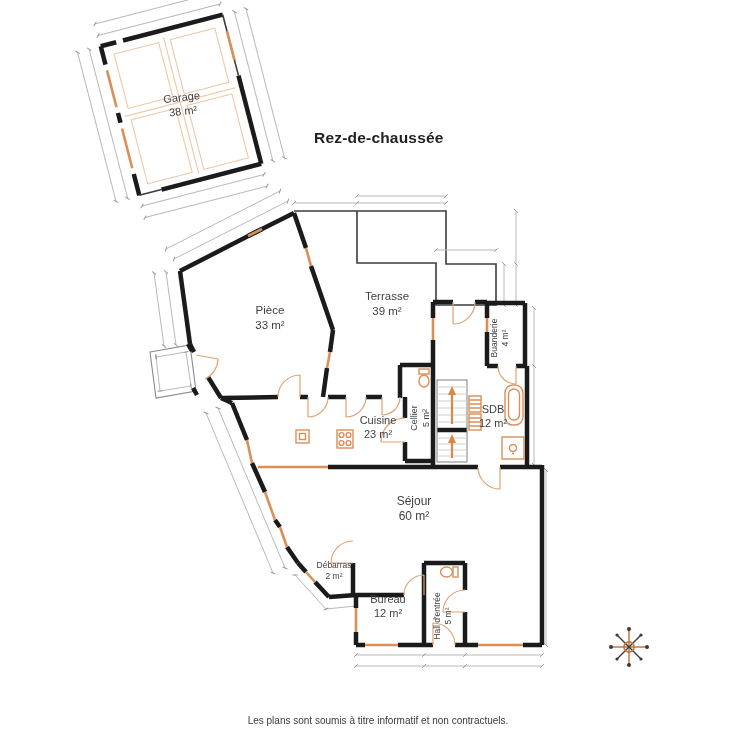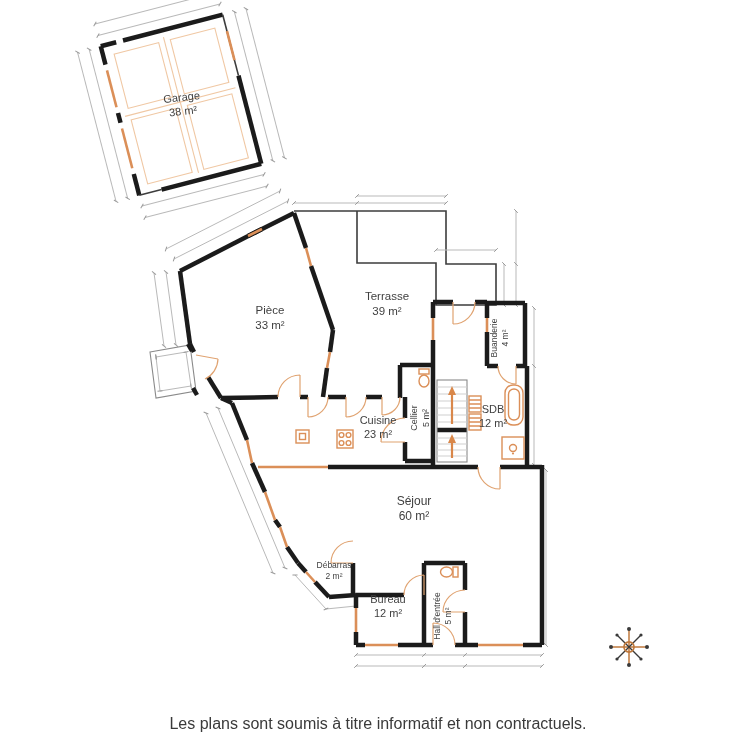--- a/index.html
+++ b/index.html
@@ -1,21 +1,21 @@
 <!DOCTYPE html>
 <html><head>
 <meta charset="utf-8">
 <style>
   html,body{margin:0;padding:0;background:#ffffff;}
   .canvas{position:relative;width:736px;height:736px;background:#ffffff;overflow:hidden;
           font-family:"Liberation Sans", sans-serif;}
   .plan-svg{position:absolute;left:0;top:0;}
   .page-title{position:absolute;left:314px;top:129px;font-size:15.5px;font-weight:bold;
               color:#1f1f1f;letter-spacing:0.2px;}
-  .footer{position:absolute;left:0;right:0;top:715px;text-align:center;font-size:16px;color:#3a3a3a;padding-left:20px;}
+  .footer{position:absolute;left:0;right:0;top:715px;text-align:center;font-size:10px;color:#3a3a3a;padding-left:20px;}
   .dim{stroke:#b9b9b9;stroke-width:1;fill:none;
        marker-start:url(#tk);marker-mid:url(#tk);marker-end:url(#tk);}
   .wall{stroke:#1b1b1b;stroke-width:4.5;fill:none;}
   .wallthin{stroke:#3d3d3d;stroke-width:1.6;fill:none;}
   .win{stroke:#db8f58;stroke-width:2.6;fill:none;}
   .door{stroke:#e0a371;stroke-width:1.2;fill:none;}
   .fix{stroke:#db8f58;stroke-width:1.4;fill:none;}
   .fixlight{stroke:#f0c8a4;stroke-width:1.1;fill:none;}
   .tread{stroke:#cfcfcf;stroke-width:1;fill:none;}
   .frame{stroke:#8a8a8a;stroke-width:1.1;fill:none;}
@@ -313,15 +313,16 @@
           <text y="0" text-anchor="middle" font-size="11" class="room-name">Bureau</text>
           <text y="14" text-anchor="middle" font-size="11" class="room-area">12 m²</text>
         </g>
         <g transform="translate(440,616) rotate(-90)">
           <text y="0" text-anchor="middle" font-size="8.5" class="room-name">Hall d'entrée</text>
           <text y="11" text-anchor="middle" font-size="8.5" class="room-area">5 m²</text>
         </g>
       </g>
 </svg>
 
+<div class="page-title">Rez-de-chaussée</div>
 <div class="footer">Les plans sont soumis à titre informatif et non contractuels.</div>
 
 </div>
 
 </body></html>

